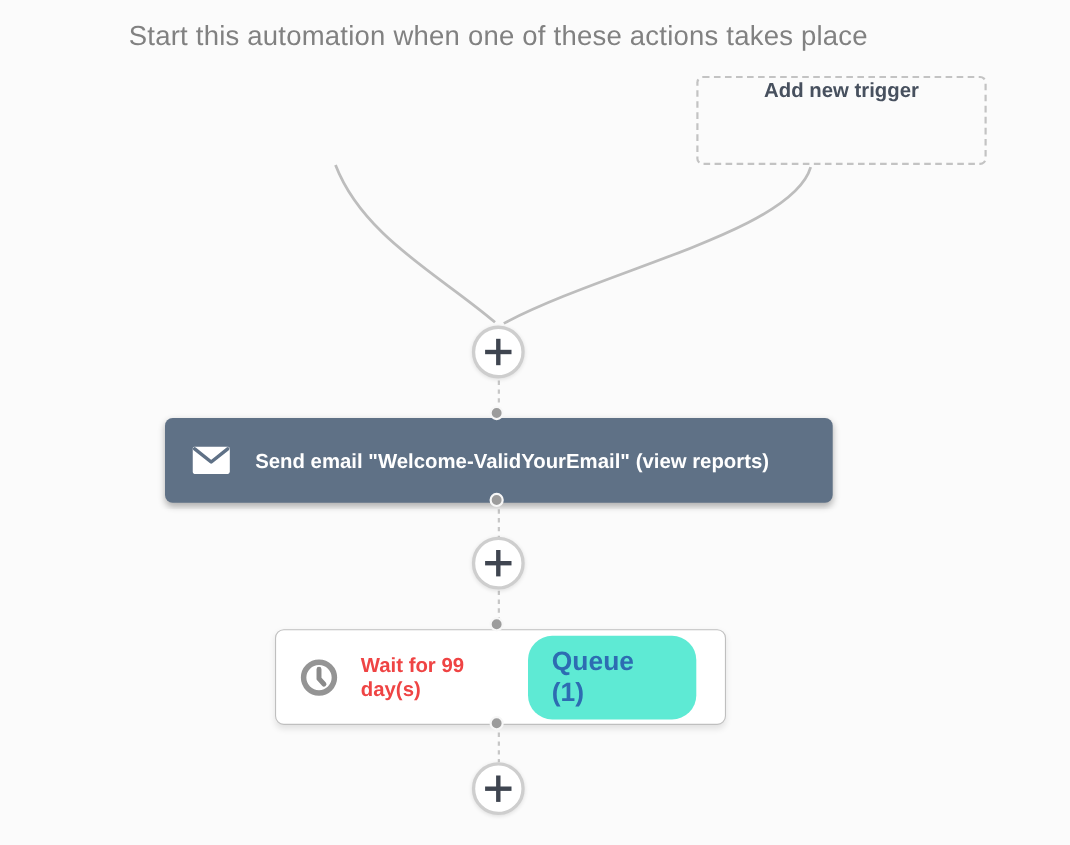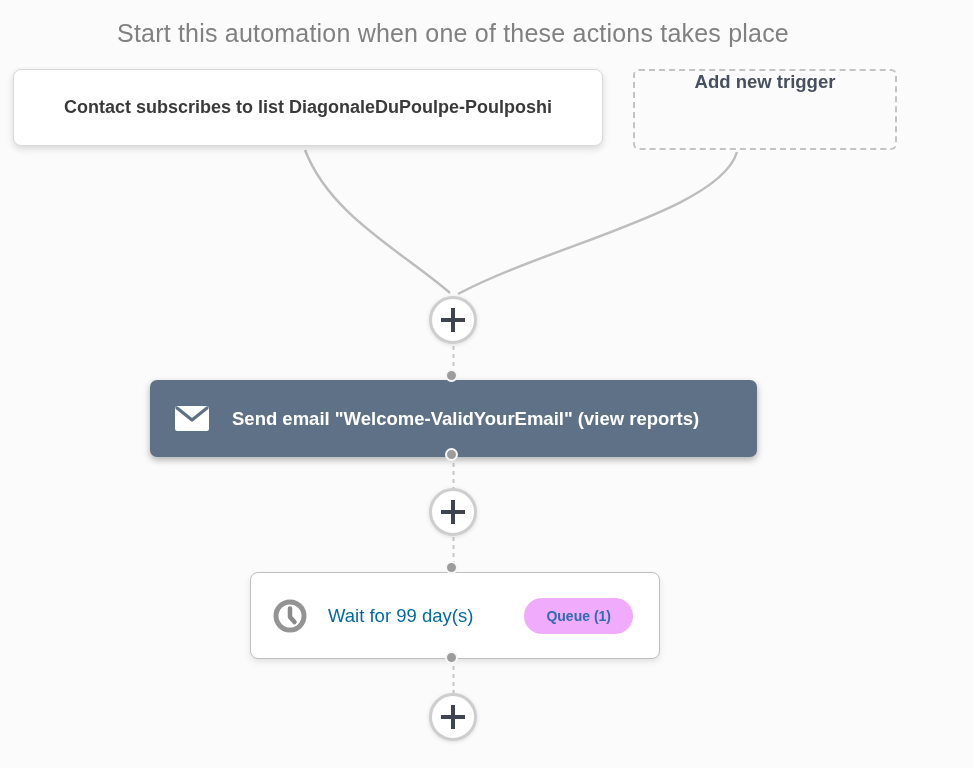--- a/index.html
+++ b/index.html
@@ -115,27 +115,27 @@
     border-radius: 8px;
     box-shadow: 0 3px 6px rgba(0,0,0,0.10);
     display: flex; align-items: center;
     padding: 0 26px 0 21px;
     z-index: 3;
     cursor: pointer;
   }
   .clock-icon { display: flex; align-items: center; }
   .wait-step .step-label {
     margin-left: 20px;
-    font-size: 18.5px; font-weight: 400; color: #0369a1;
+    font-size: 18.5px; font-weight: 700; color: #ef4444;
   }
   .queue-badge {
     margin-left: auto;
-    background: #f0abfc;
+    background: #5eead4;
     color: #2d6cb2;
-    font-size: 14px; font-weight: 600;
+    font-size: 24px; font-weight: 600;
     padding: 10px 22px;
     border-radius: 22px;
     cursor: pointer;
   }
 </style>
 </head>
 <body>
 
 <div class="canvas">
 
@@ -143,23 +143,20 @@
     <path d="M 305 150 C 330 215, 400 250, 450 293" fill="none" stroke="#bdbdbd" stroke-width="2.5"></path>
     <path d="M 737 152 C 720 210, 550 245, 458 294" fill="none" stroke="#bdbdbd" stroke-width="2.5"></path>
     <line x1="453.5" y1="346" x2="453.5" y2="371" stroke="#c6c6c6" stroke-width="2" stroke-dasharray="4 4"></line>
     <line x1="453.5" y1="463" x2="453.5" y2="490" stroke="#c6c6c6" stroke-width="2" stroke-dasharray="4 4"></line>
     <line x1="453.5" y1="537" x2="453.5" y2="562" stroke="#c6c6c6" stroke-width="2" stroke-dasharray="4 4"></line>
     <line x1="453.5" y1="666" x2="453.5" y2="693" stroke="#c6c6c6" stroke-width="2" stroke-dasharray="4 4"></line>
   </svg>
 
   <div class="page-title">Start this automation when one of these actions takes place</div>
 
-  <div class="trigger-box">
-    <span>Contact subscribes to list DiagonaleDuPoulpe-Poulposhi</span>
-  </div>
 
   <button class="add-trigger-box">
     <span>Add new trigger</span>
   </button>
 
   <button class="plus-btn" style="left:429px; top:296px;">
     <span class="plus-glyph"></span>
   </button>
 
   <div class="dot" style="left:445px; top:369px;"></div>

